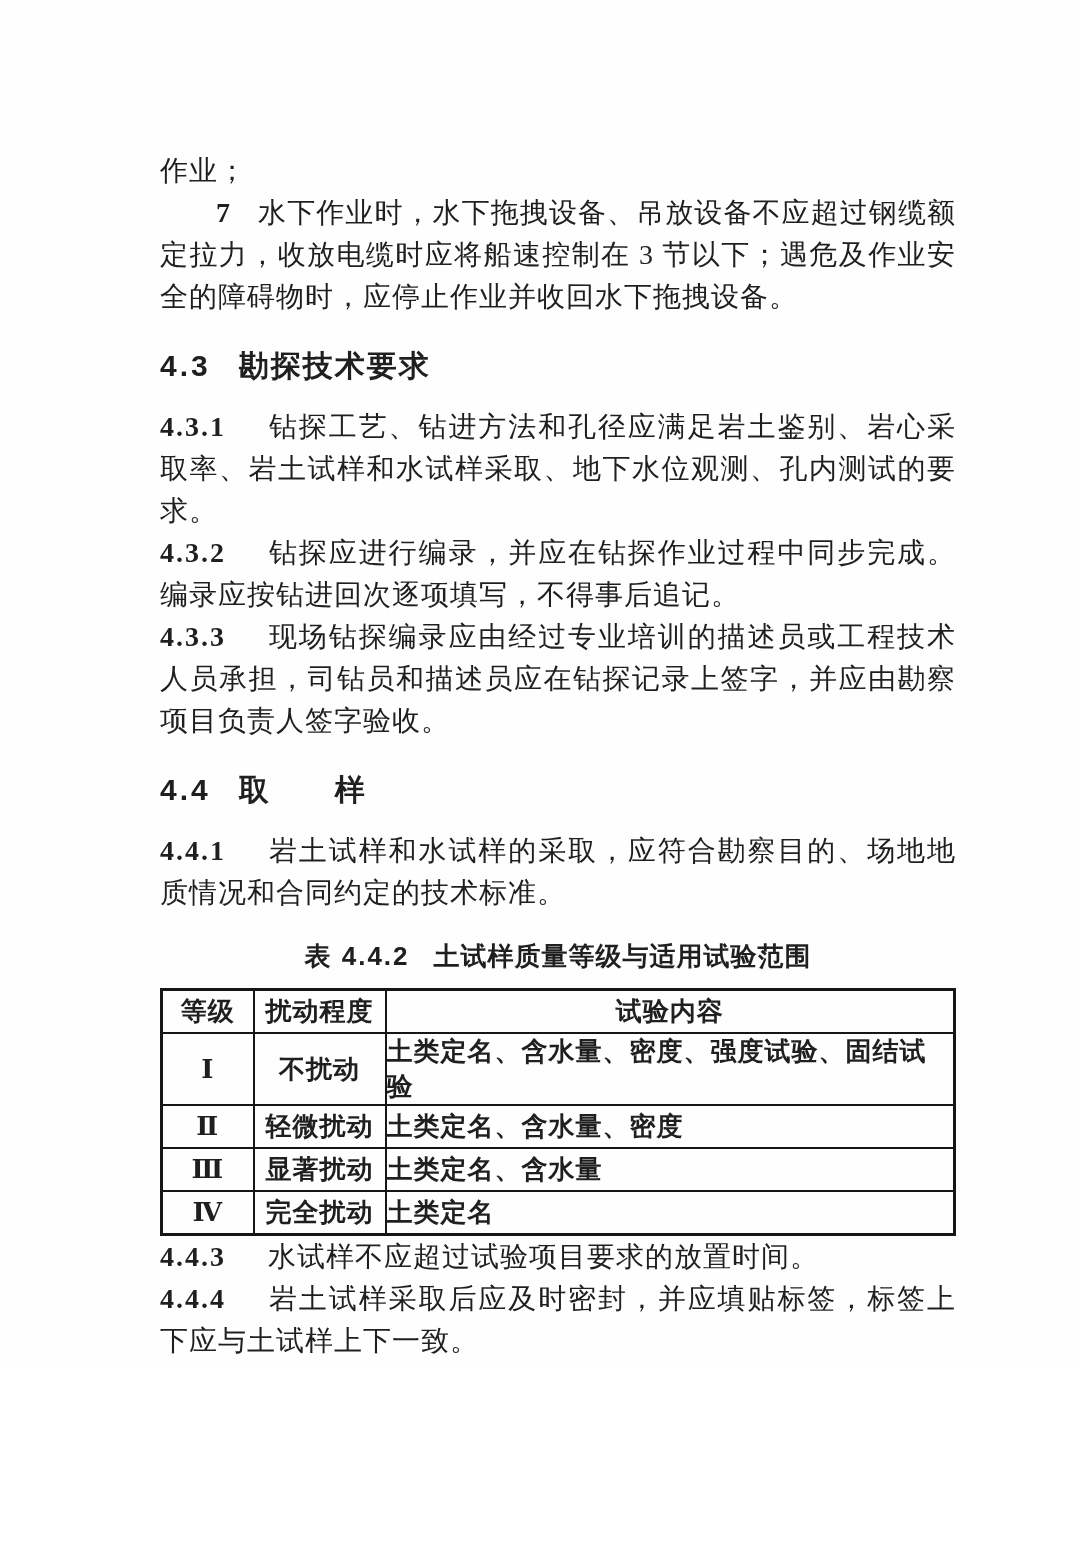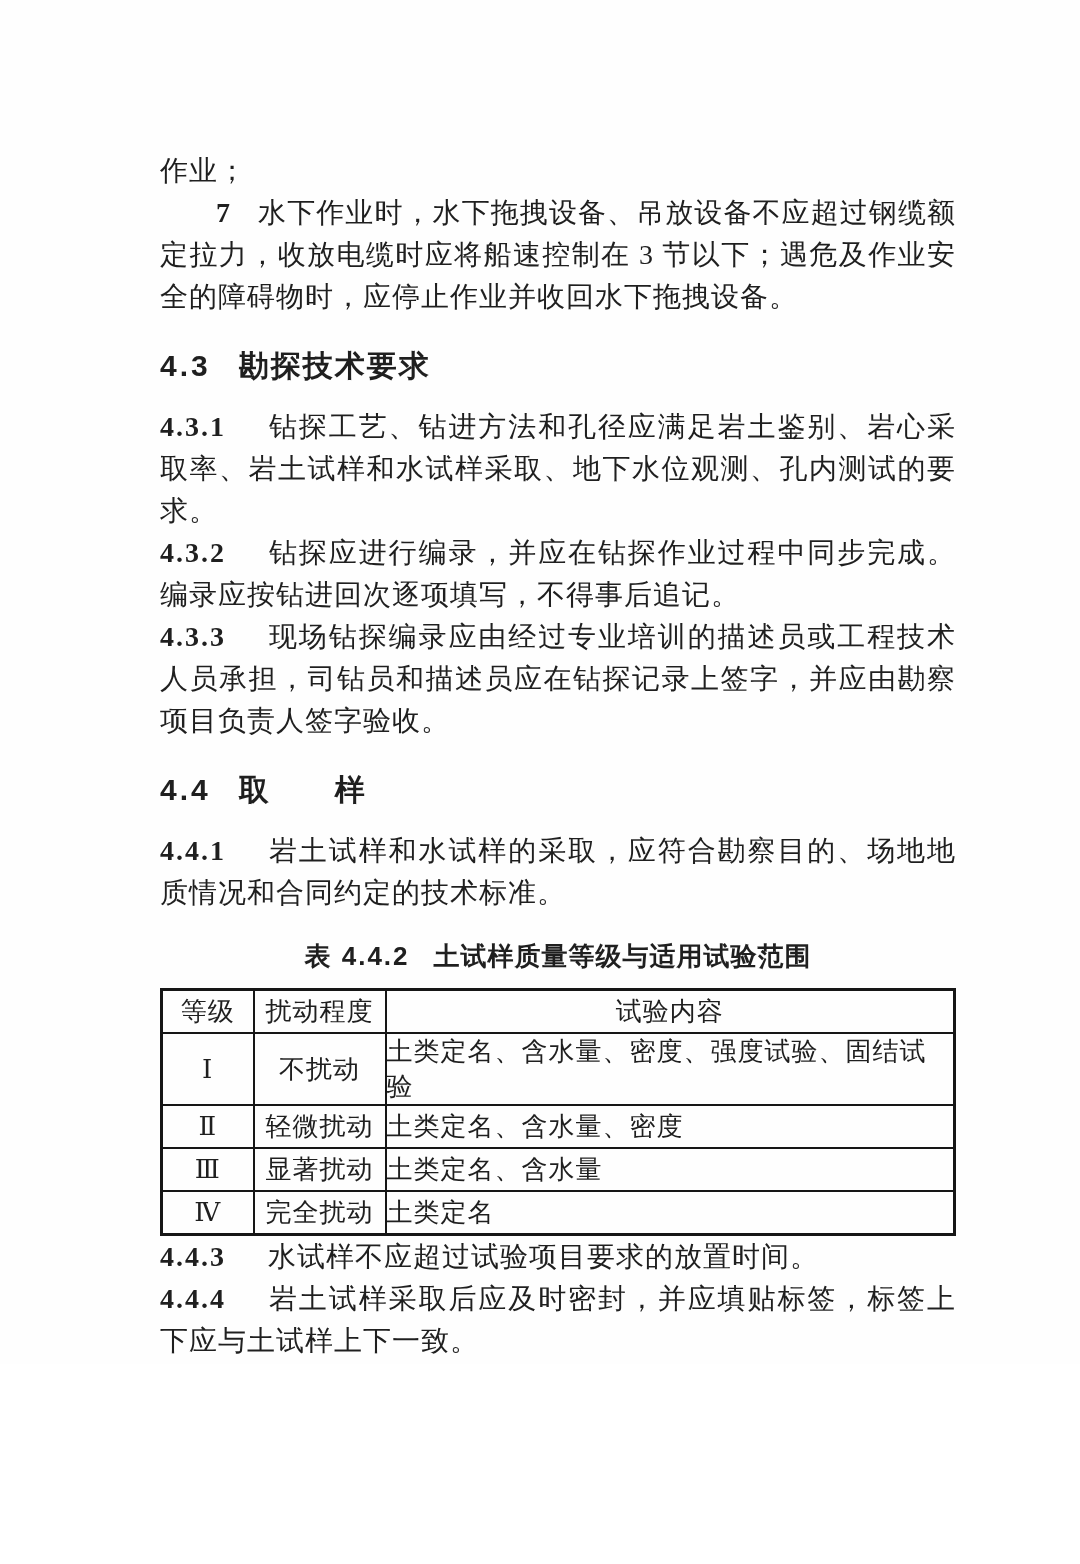--- a/index.html
+++ b/index.html
@@ -57,21 +57,21 @@
     width: 100%;
     border-collapse: collapse;
     border: 3px solid #161616;
     font-size: 26px;
     table-layout: fixed;
   }
   table.grade-table th, table.grade-table td {
     border: 2px solid #161616;
     height: 41px;
     padding: 0;
-    font-weight: normal;
+    font-weight: bold;
     letter-spacing: 1px;
   }
   table.grade-table th { text-align: center; }
   td.c-center { text-align: center; }
   td.c-left { text-align: left; padding-left: 34px; }
   .after-table { margin-top: 26px; }
   .page-number {
     position: absolute;
     top: 1518px;
     right: 138px;

